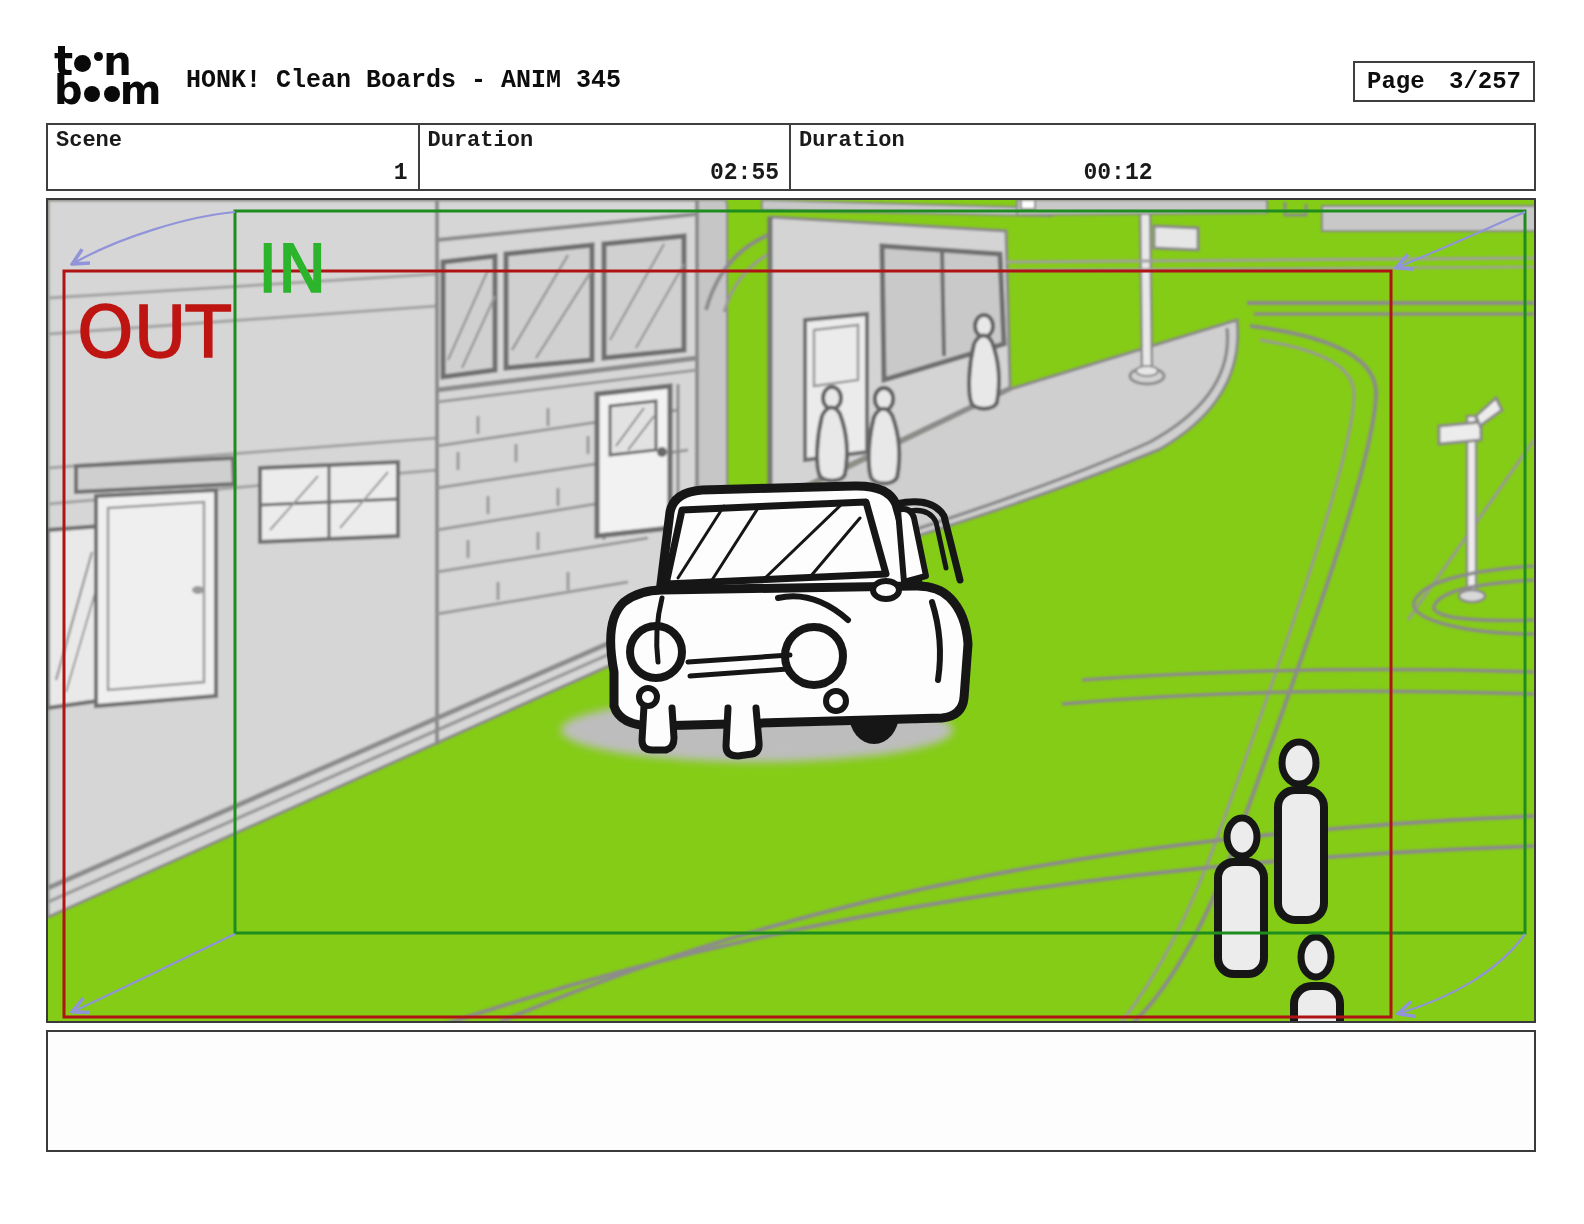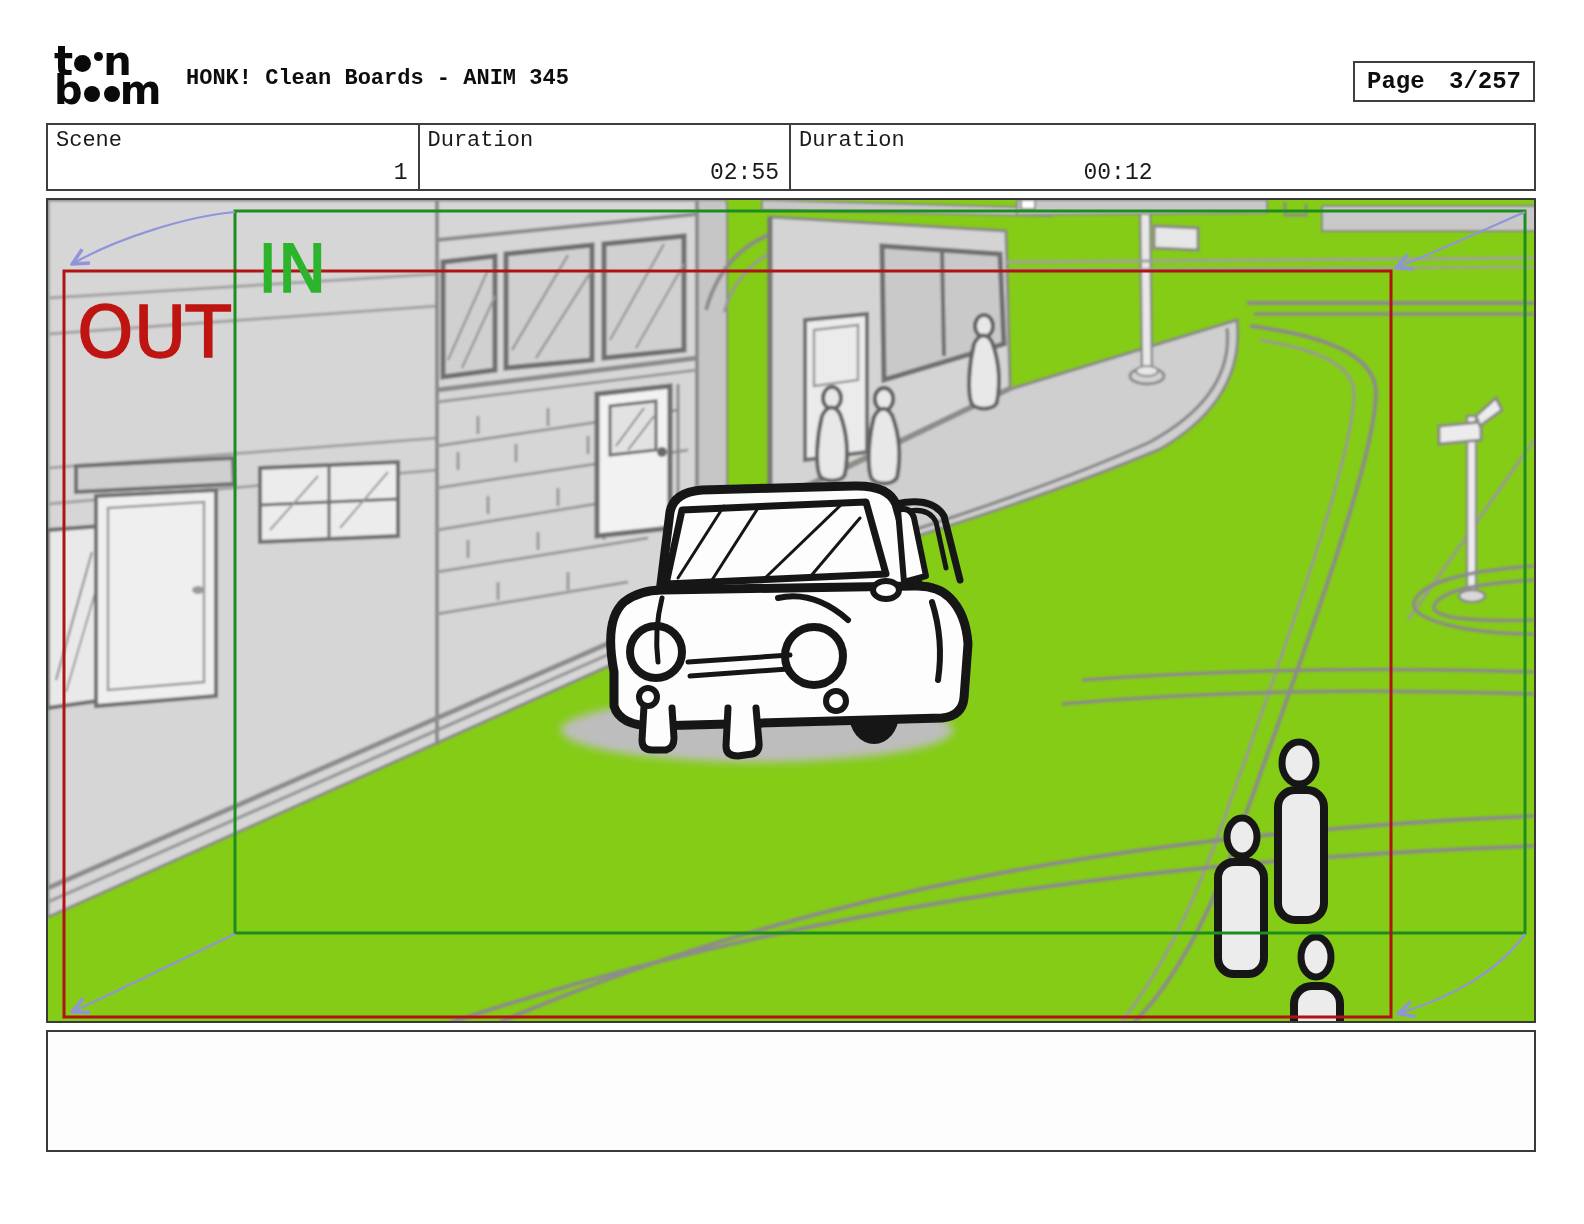--- a/index.html
+++ b/index.html
@@ -20,35 +20,35 @@
   }
   .logo-row { display: flex; align-items: center; height: 29px; }
   .logo-row span.ltr { display:block; transform: translateY(-2px); }
   .dot { display: inline-block; border-radius: 50%; background: #0a0a0a; }
   .d17 { width:17px; height:17px; margin: 2px 0 0 1px; }
   .d9  { width:9px;  height:9px;  margin: -12px 0 0 3px; }
   .d16 { width:16px; height:16px; margin: 4px 0 0 1px; }
   .d16b{ width:16px; height:16px; margin: 4px 0 0 4px; }
   .doc-title {
     position: absolute; left: 186px; top: 66px;
-    font-size: 22px; font-weight: bold; letter-spacing: 0px; color:#0d0d0d;
+    font-size: 25px; font-weight: bold; letter-spacing: 0px; color:#0d0d0d;
   }
   .page-box {
     position: absolute; left: 1353px; top: 61px; width: 182px; height: 41px;
     border: 2px solid #3f3f3f;
     display: flex; justify-content: space-between; align-items: center;
     padding: 0 12px; font-size: 24px; font-weight: bold; color:#0d0d0d;gap:8px;
   }
   
   .info-table {
     position: absolute; left: 46px; top: 123px; width: 1490px; height: 68px;
     border: 2px solid #3f3f3f;
     display: grid; grid-template-columns: repeat(4, 1fr);
   }
-  .info-cell { position: relative; border-right: 2px solid #3f3f3f; }
+  .info-cell { position: relative; border-right: 2px solid #3f3f3f; font-weight: bold; }
   .info-cell:last-child { border-right: none; }
   .cell-label { position: absolute; top: 3px; left: 8px; font-size: 22px; color:#1a1a1a; }
   .cell-value { position: absolute; bottom: 3px; right: 10px; font-size: 23px; color:#1a1a1a; }
   
   .panel-frame {
     position: absolute; left: 46px; top: 198px; width: 1490px; height: 825px;
     border: 2px solid #3a3a3a; background: #84cc16; overflow: hidden;
   }
   .panel-frame svg { position: absolute; left: 0; top: 0; }
   

